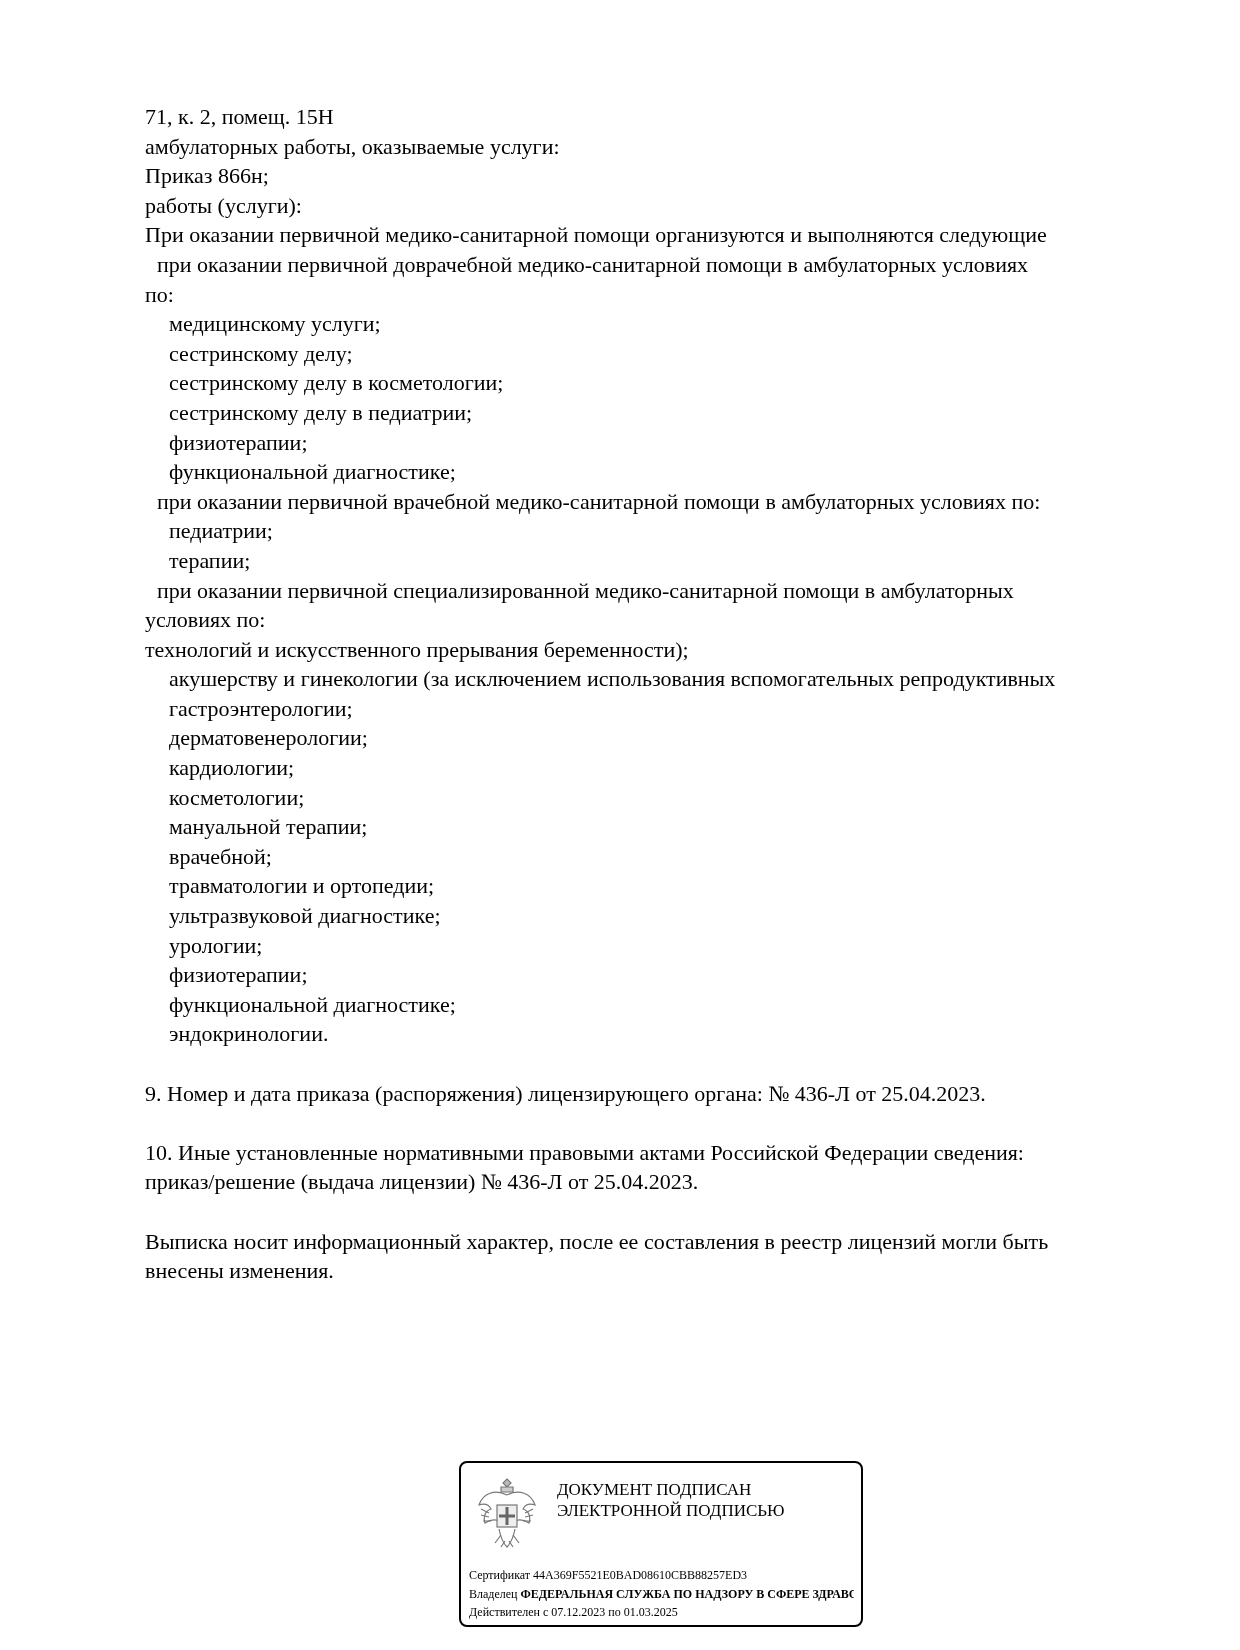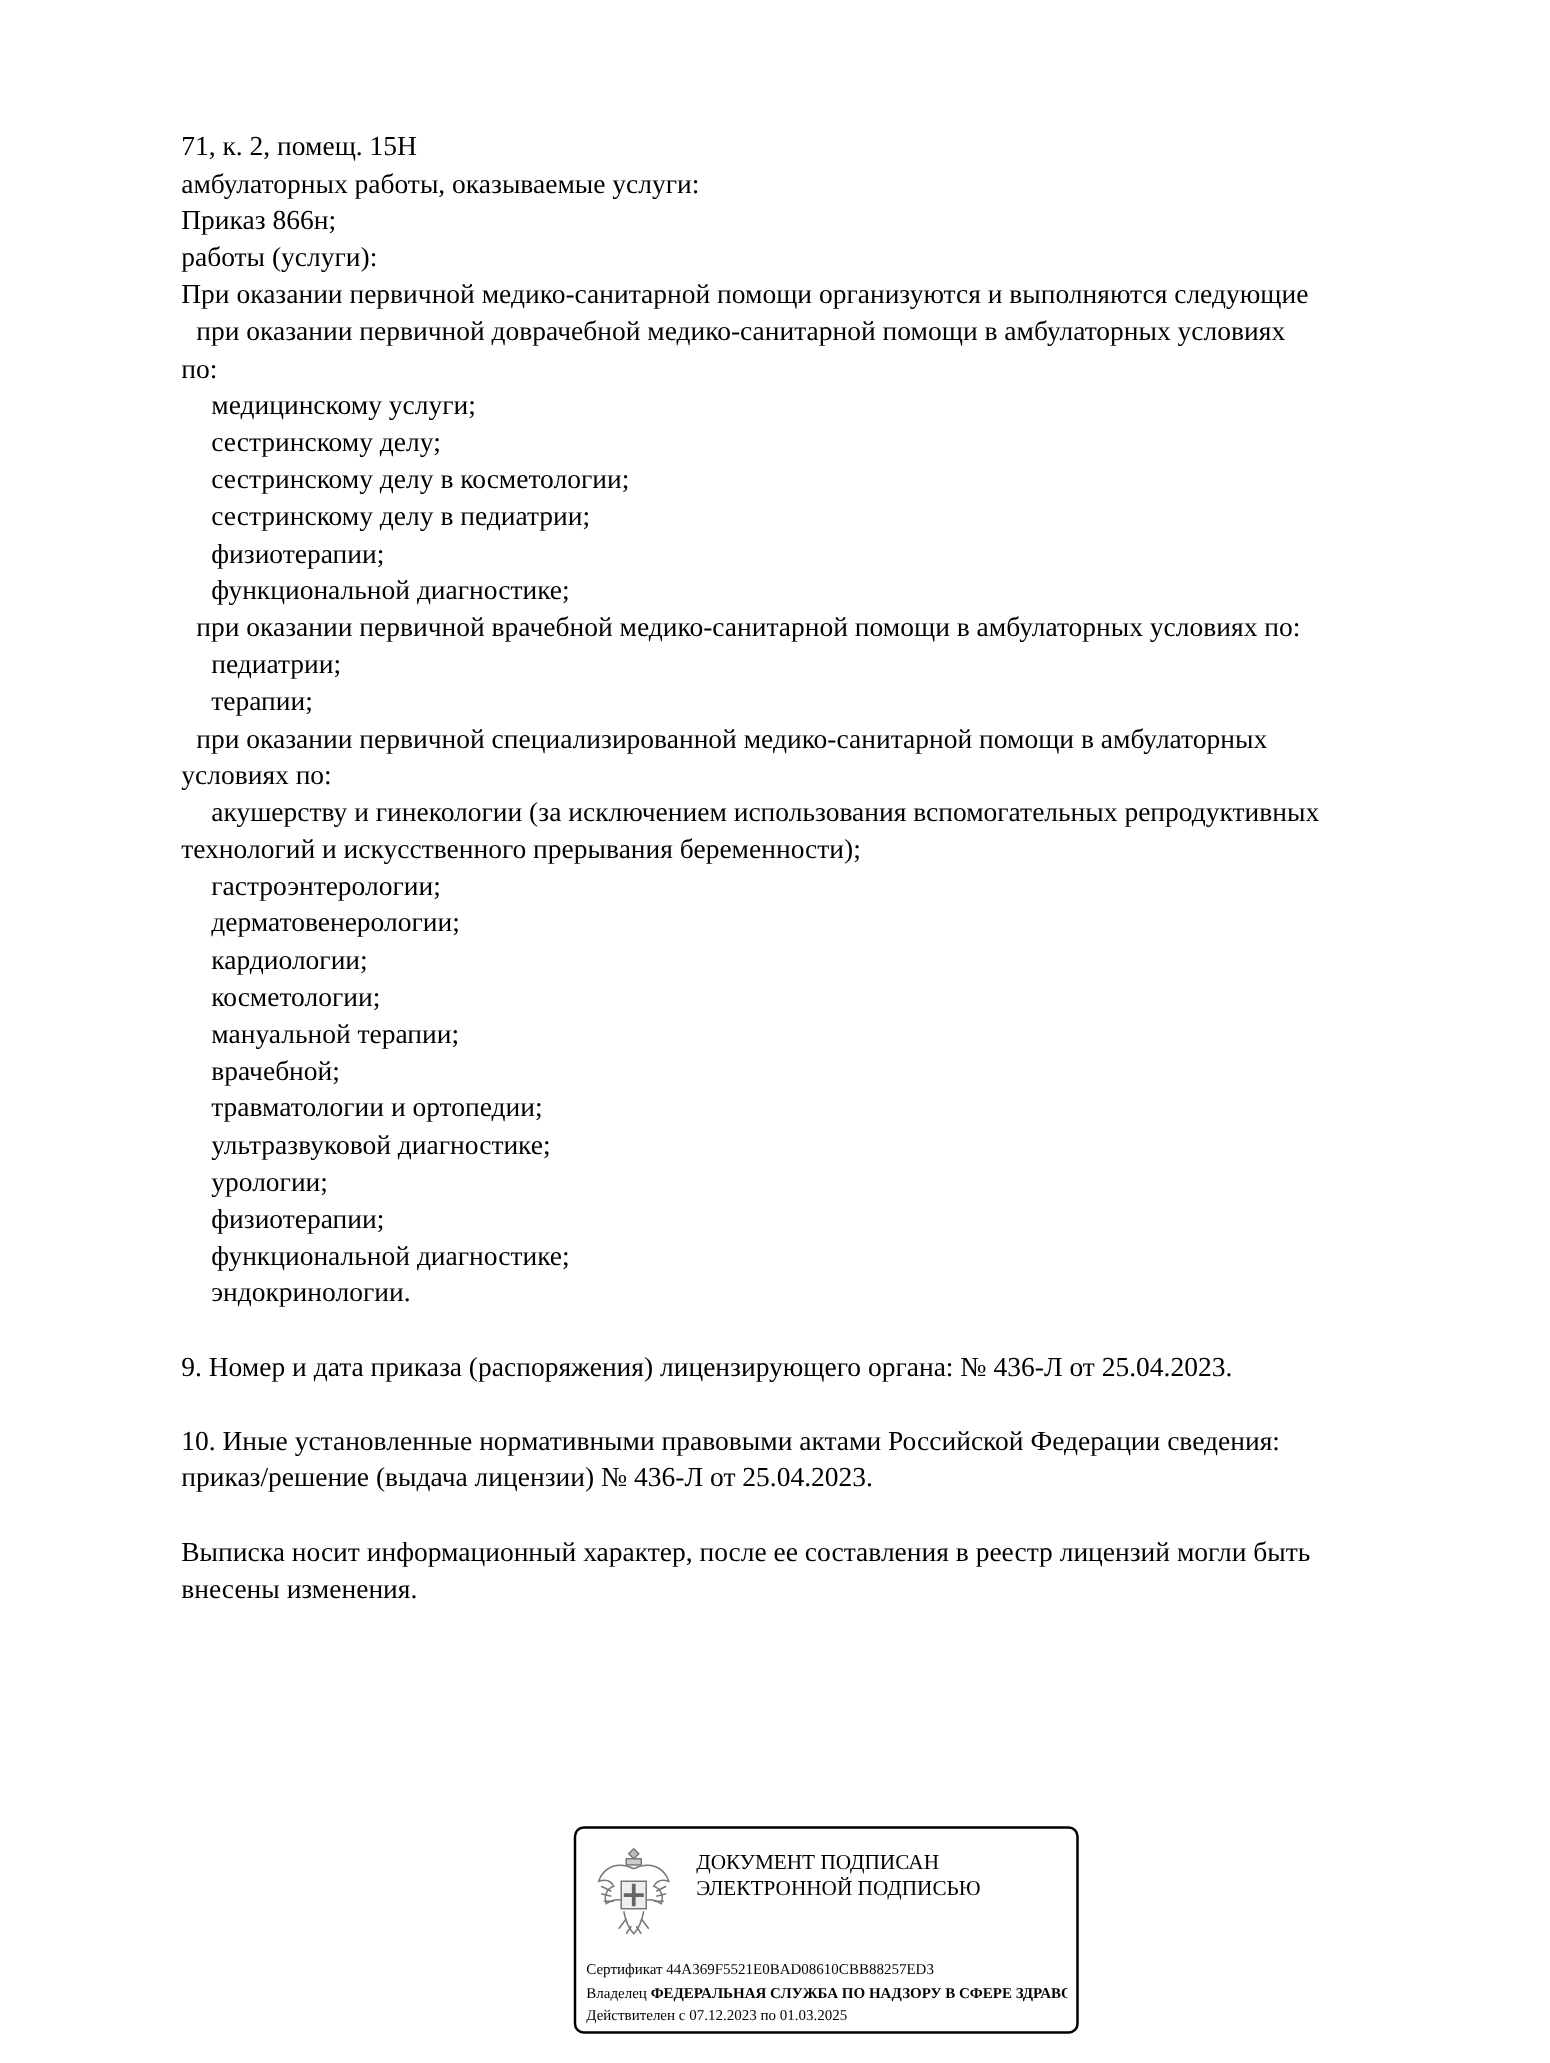--- a/index.html
+++ b/index.html
@@ -37,22 +37,22 @@
   <p class="line ind2">сестринскому делу в педиатрии;</p>
   <p class="line ind2">физиотерапии;</p>
   <p class="line ind2">функциональной диагностике;</p>
 
   <p class="line ind1">при оказании первичной врачебной медико-санитарной помощи в амбулаторных условиях по:</p>
   <p class="line ind2">педиатрии;</p>
   <p class="line ind2">терапии;</p>
 
   <p class="line ind1">при оказании первичной специализированной медико-санитарной помощи в амбулаторных</p>
   <p class="line">условиях по:</p>
+  <p class="line">технологий и искусственного прерывания беременности);</p>
   <p class="line ind2">акушерству и гинекологии (за исключением использования вспомогательных репродуктивных</p>
-  <p class="line">технологий и искусственного прерывания беременности);</p>
   <p class="line ind2">гастроэнтерологии;</p>
   <p class="line ind2">дерматовенерологии;</p>
   <p class="line ind2">кардиологии;</p>
   <p class="line ind2">косметологии;</p>
   <p class="line ind2">мануальной терапии;</p>
   <p class="line ind2">врачебной;</p>
   <p class="line ind2">травматологии и ортопедии;</p>
   <p class="line ind2">ультразвуковой диагностике;</p>
   <p class="line ind2">урологии;</p>
   <p class="line ind2">физиотерапии;</p>

